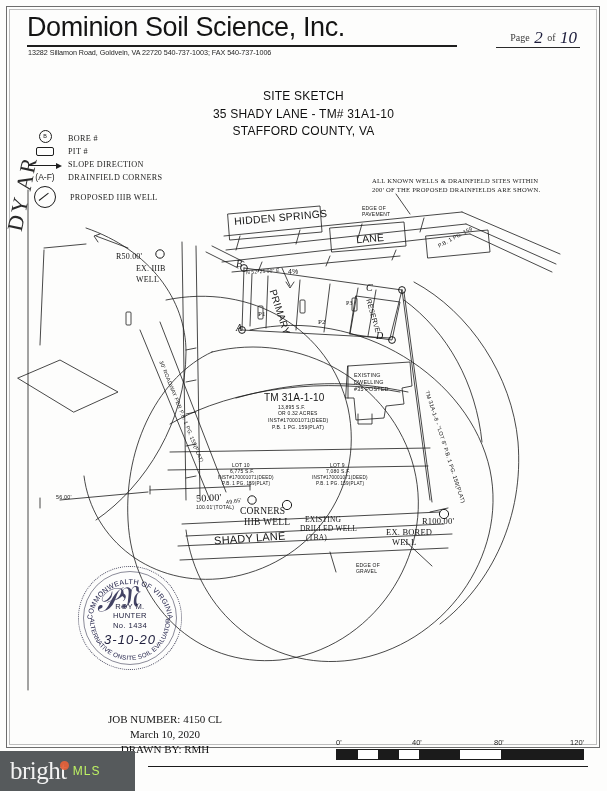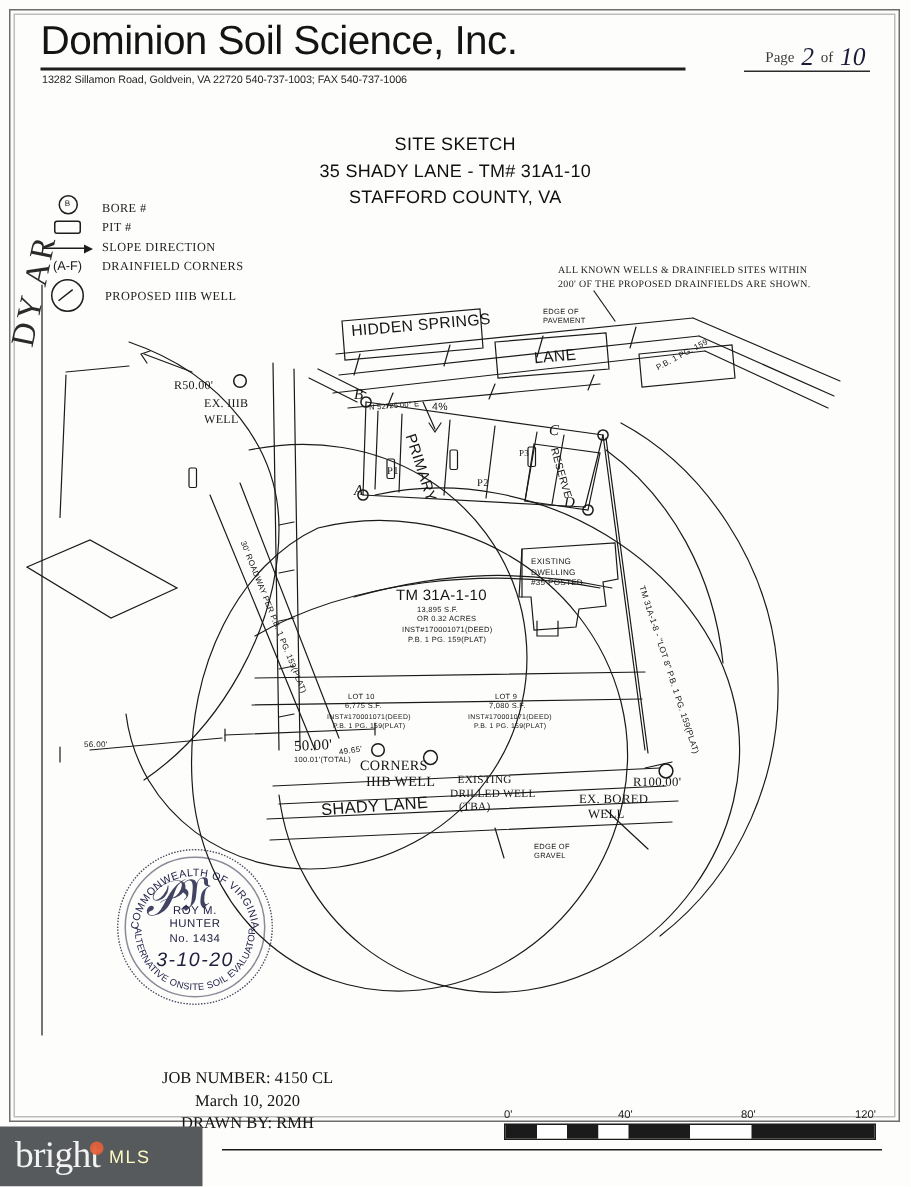--- a/index.html
+++ b/index.html
@@ -87,21 +87,21 @@
   .stamp-arc{position:absolute;left:0;top:0;width:104px;height:104px;}
   .stamp-sig{position:absolute;left:18px;top:16px;font-size:30px;color:#23234a;
         font-family:"Liberation Serif",serif;font-style:italic;opacity:.85;transform:rotate(-8deg);}
 
   
   .wm{position:absolute;left:0;top:751px;width:135px;height:40px;background:#565a5c;
       display:flex;align-items:center;padding-left:10px;box-sizing:border-box;}
   .wm-b{font-family:"Liberation Serif",serif;font-size:25px;color:#f2f2f2;letter-spacing:-0.5px;}
   .wm-dot{width:9px;height:9px;border-radius:50%;background:#e2613a;margin-left:-7px;
       margin-top:-12px;opacity:.95;}
-  .wm-mls{font-family:"Liberation Sans",sans-serif;font-size:12px;color:#fef9c3;
+  .wm-mls{font-family:"Liberation Sans",sans-serif;font-size:12px;color:#bef264;
       letter-spacing:1px;margin-left:4px;}
 </style>
 </head>
 <body>
 
 <div id="page">
 
   <div class="frame"></div>
   <div class="frame2"></div>
 

